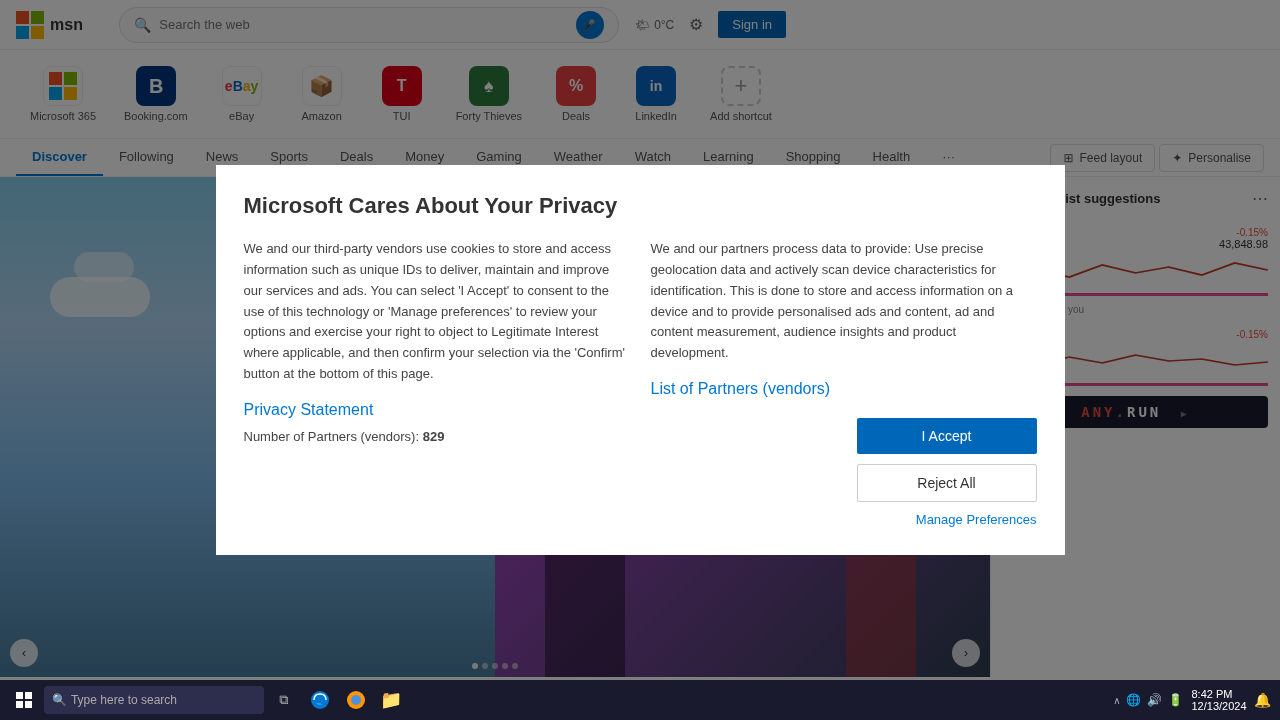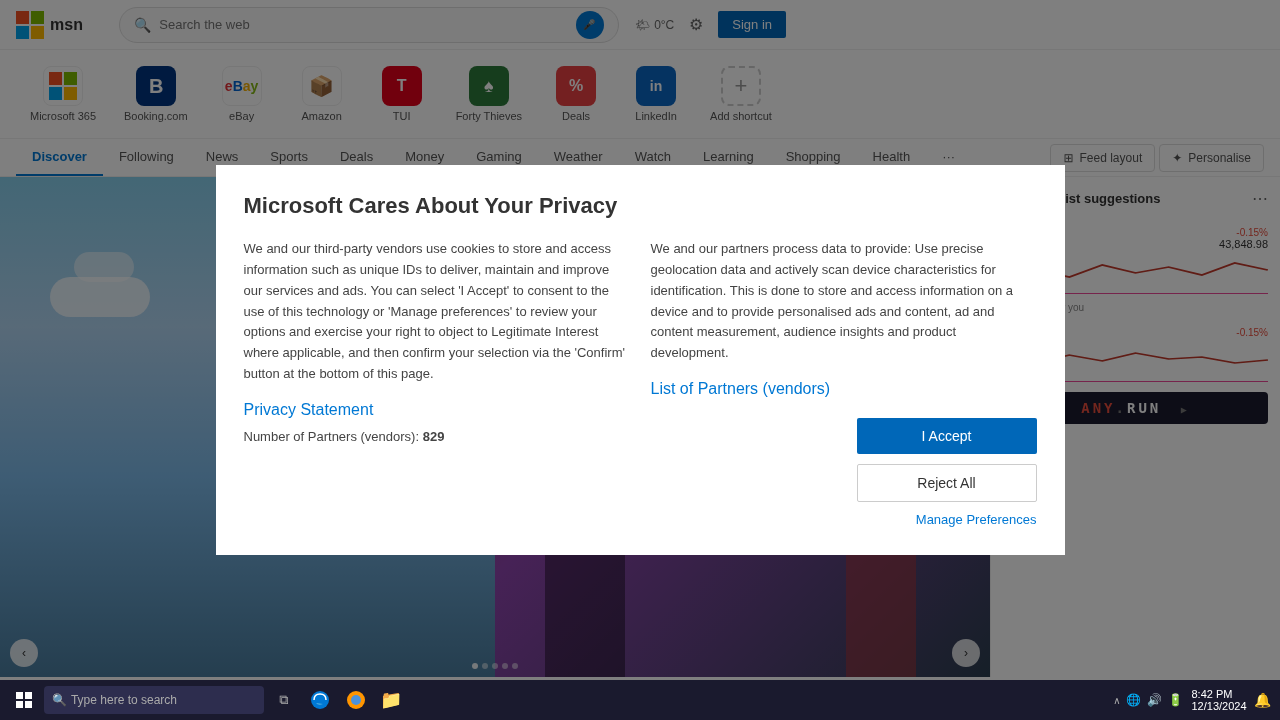--- a/index.html
+++ b/index.html
@@ -88,21 +88,21 @@
     .feed-right-img { width: 100%; height: 100%; background: linear-gradient(135deg, #c0392b 0%, #8e44ad 50%, #2c3e50 100%); position: relative; }
     .feed-nav-btn { position: absolute; bottom: 10px; width: 28px; height: 28px; background: rgba(255,255,255,0.8); border-radius: 50%; display: flex; align-items: center; justify-content: center; cursor: pointer; font-size: 12px; color: #333; z-index: 10; }
     .feed-nav-left { left: 10px; }
     .feed-nav-right { right: 10px; }
     .tottenham-logo { position: absolute; top: 50%; left: 50%; transform: translate(-50%, -50%); width: 60px; height: 60px; background: rgba(255,255,255,0.9); border-radius: 50%; display: flex; align-items: center; justify-content: center; font-size: 22px; }
 
     
     .sidebar-title { display: flex; align-items: center; justify-content: space-between; margin-bottom: 10px; }
     .sidebar-title-text { font-size: 13px; font-weight: 600; color: #333; display: flex; align-items: center; gap: 6px; }
     .sidebar-more { color: #666; cursor: pointer; font-size: 16px; }
-    .stock-item { padding: 8px 0; border-bottom: 1px solid #ec4899; }
+    .stock-item { padding: 8px 0; border-bottom: 3px solid #ec4899; }
     .stock-name { font-size: 12px; font-weight: 600; color: #333; }
     .stock-ticker { font-size: 10px; color: #888; }
     .stock-price { font-size: 11px; color: #333; text-align: right; }
     .stock-change-neg { font-size: 10px; color: #e74c3c; }
     .suggested-label { font-size: 10px; color: #888; margin-top: 8px; margin-bottom: 4px; }
     .any-run-banner { margin-top: 10px; background: #1a1a2e; border-radius: 4px; padding: 8px; display: flex; align-items: center; justify-content: center; }
 
     
     .win-logo { display: grid; grid-template-columns: 1fr 1fr; gap: 2px; width: 16px; height: 16px; }
     .win-logo div { background: #fff; }

